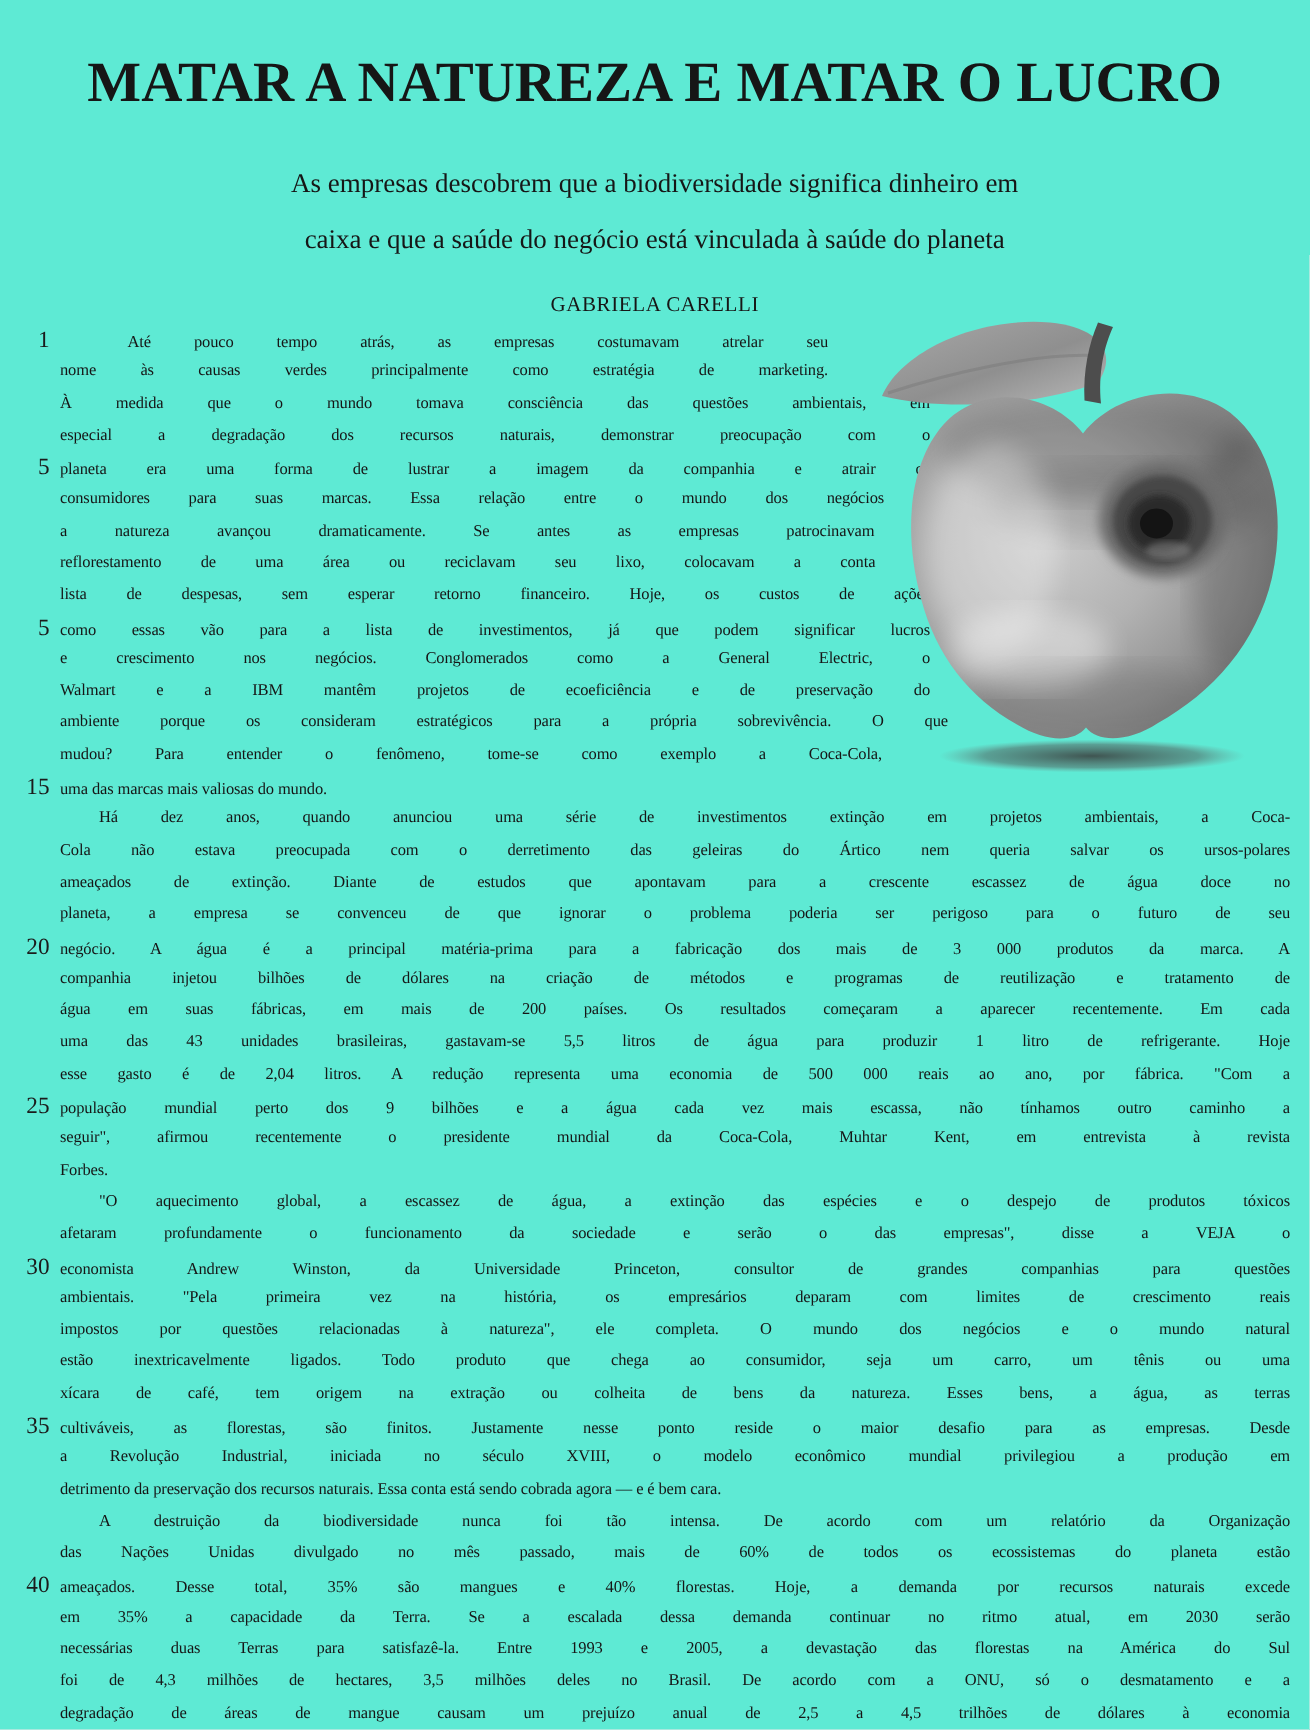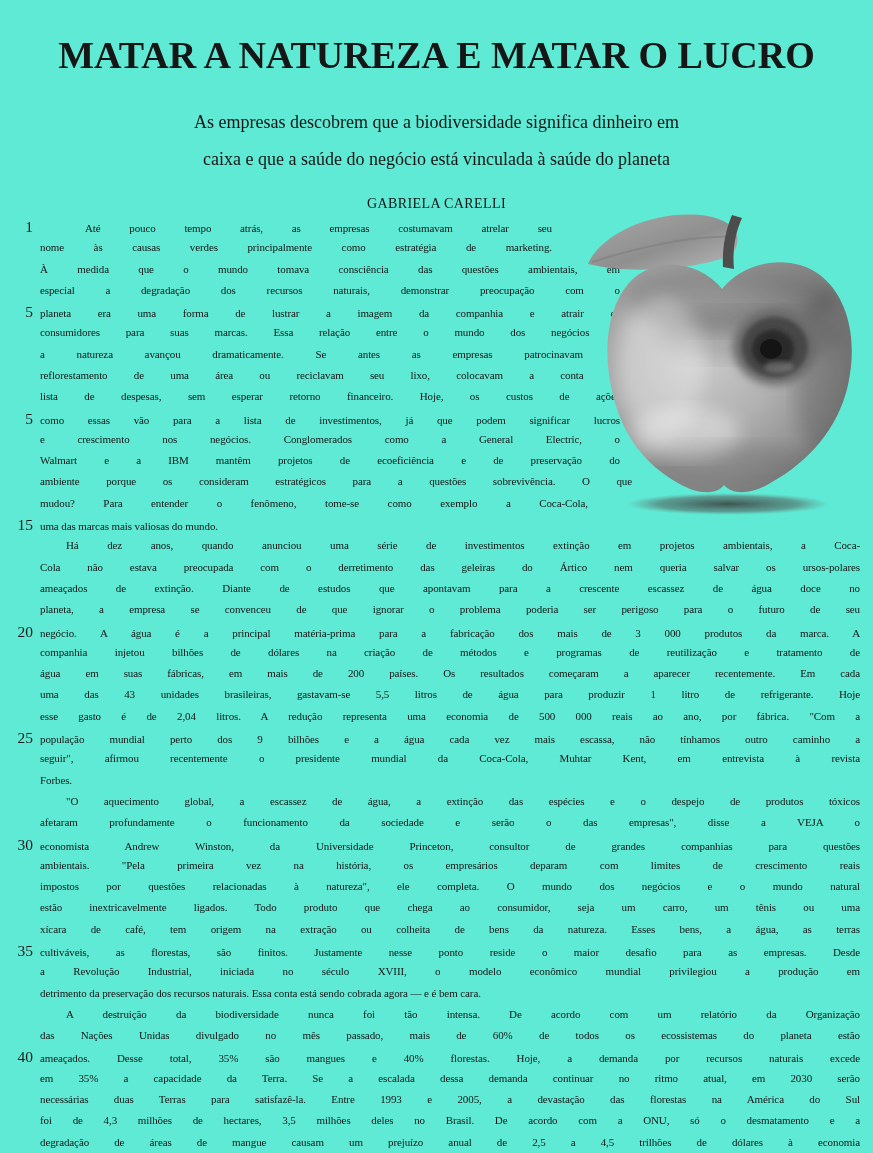--- a/index.html
+++ b/index.html
@@ -177,21 +177,21 @@
         <div class="row">
           <span class="lineno"></span>
           <div class="ltext">e crescimento nos negócios. Conglomerados como a General Electric, o</div>
         </div>
         <div class="row">
           <span class="lineno"></span>
           <div class="ltext">Walmart e a IBM mantêm projetos de ecoeficiência e de preservação do</div>
         </div>
         <div class="row">
           <span class="lineno"></span>
-          <div class="ltext">ambiente porque os consideram estratégicos para a questões sobrevivência. O que</div>
+          <div class="ltext">ambiente porque os consideram estratégicos para a própria sobrevivência. O que</div>
         </div>
         <div class="row">
           <span class="lineno"></span>
           <div class="ltext">mudou? Para entender o fenômeno, tome-se como exemplo a Coca-Cola,</div>
         </div>
         <div class="row">
           <span class="lineno">15</span>
           <div class="ltext last">uma das marcas mais valiosas do mundo.</div>
         </div>
       </section>

